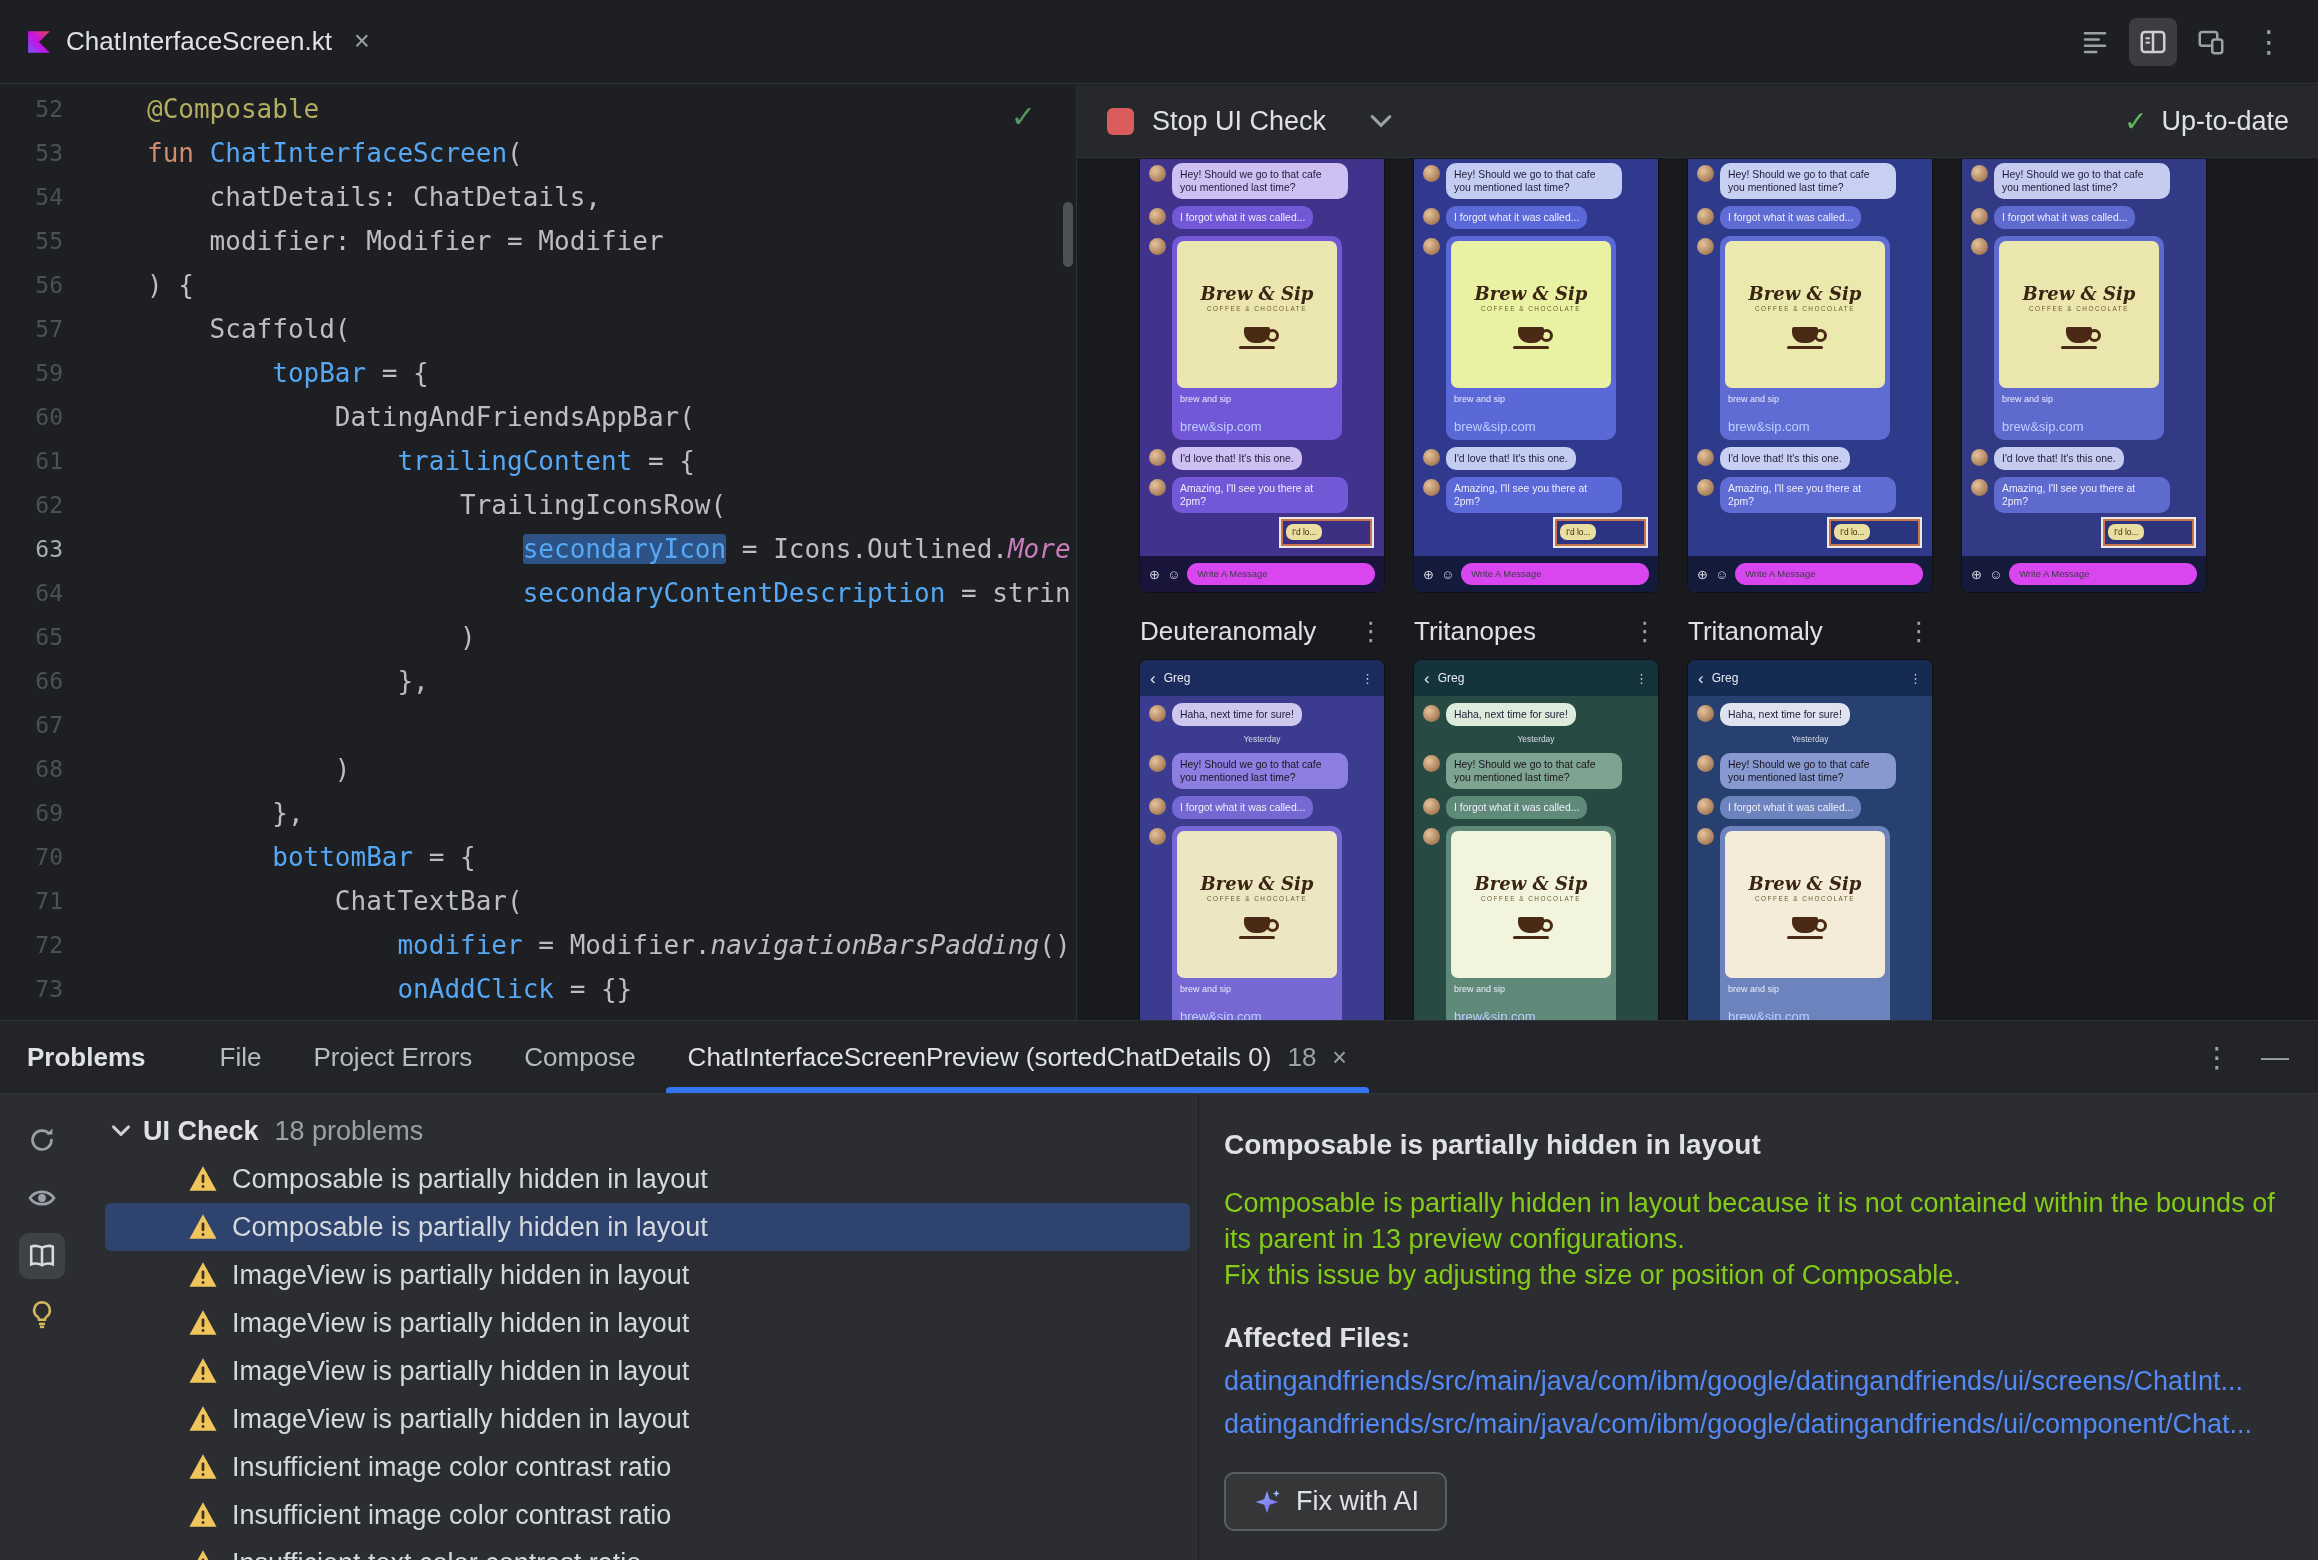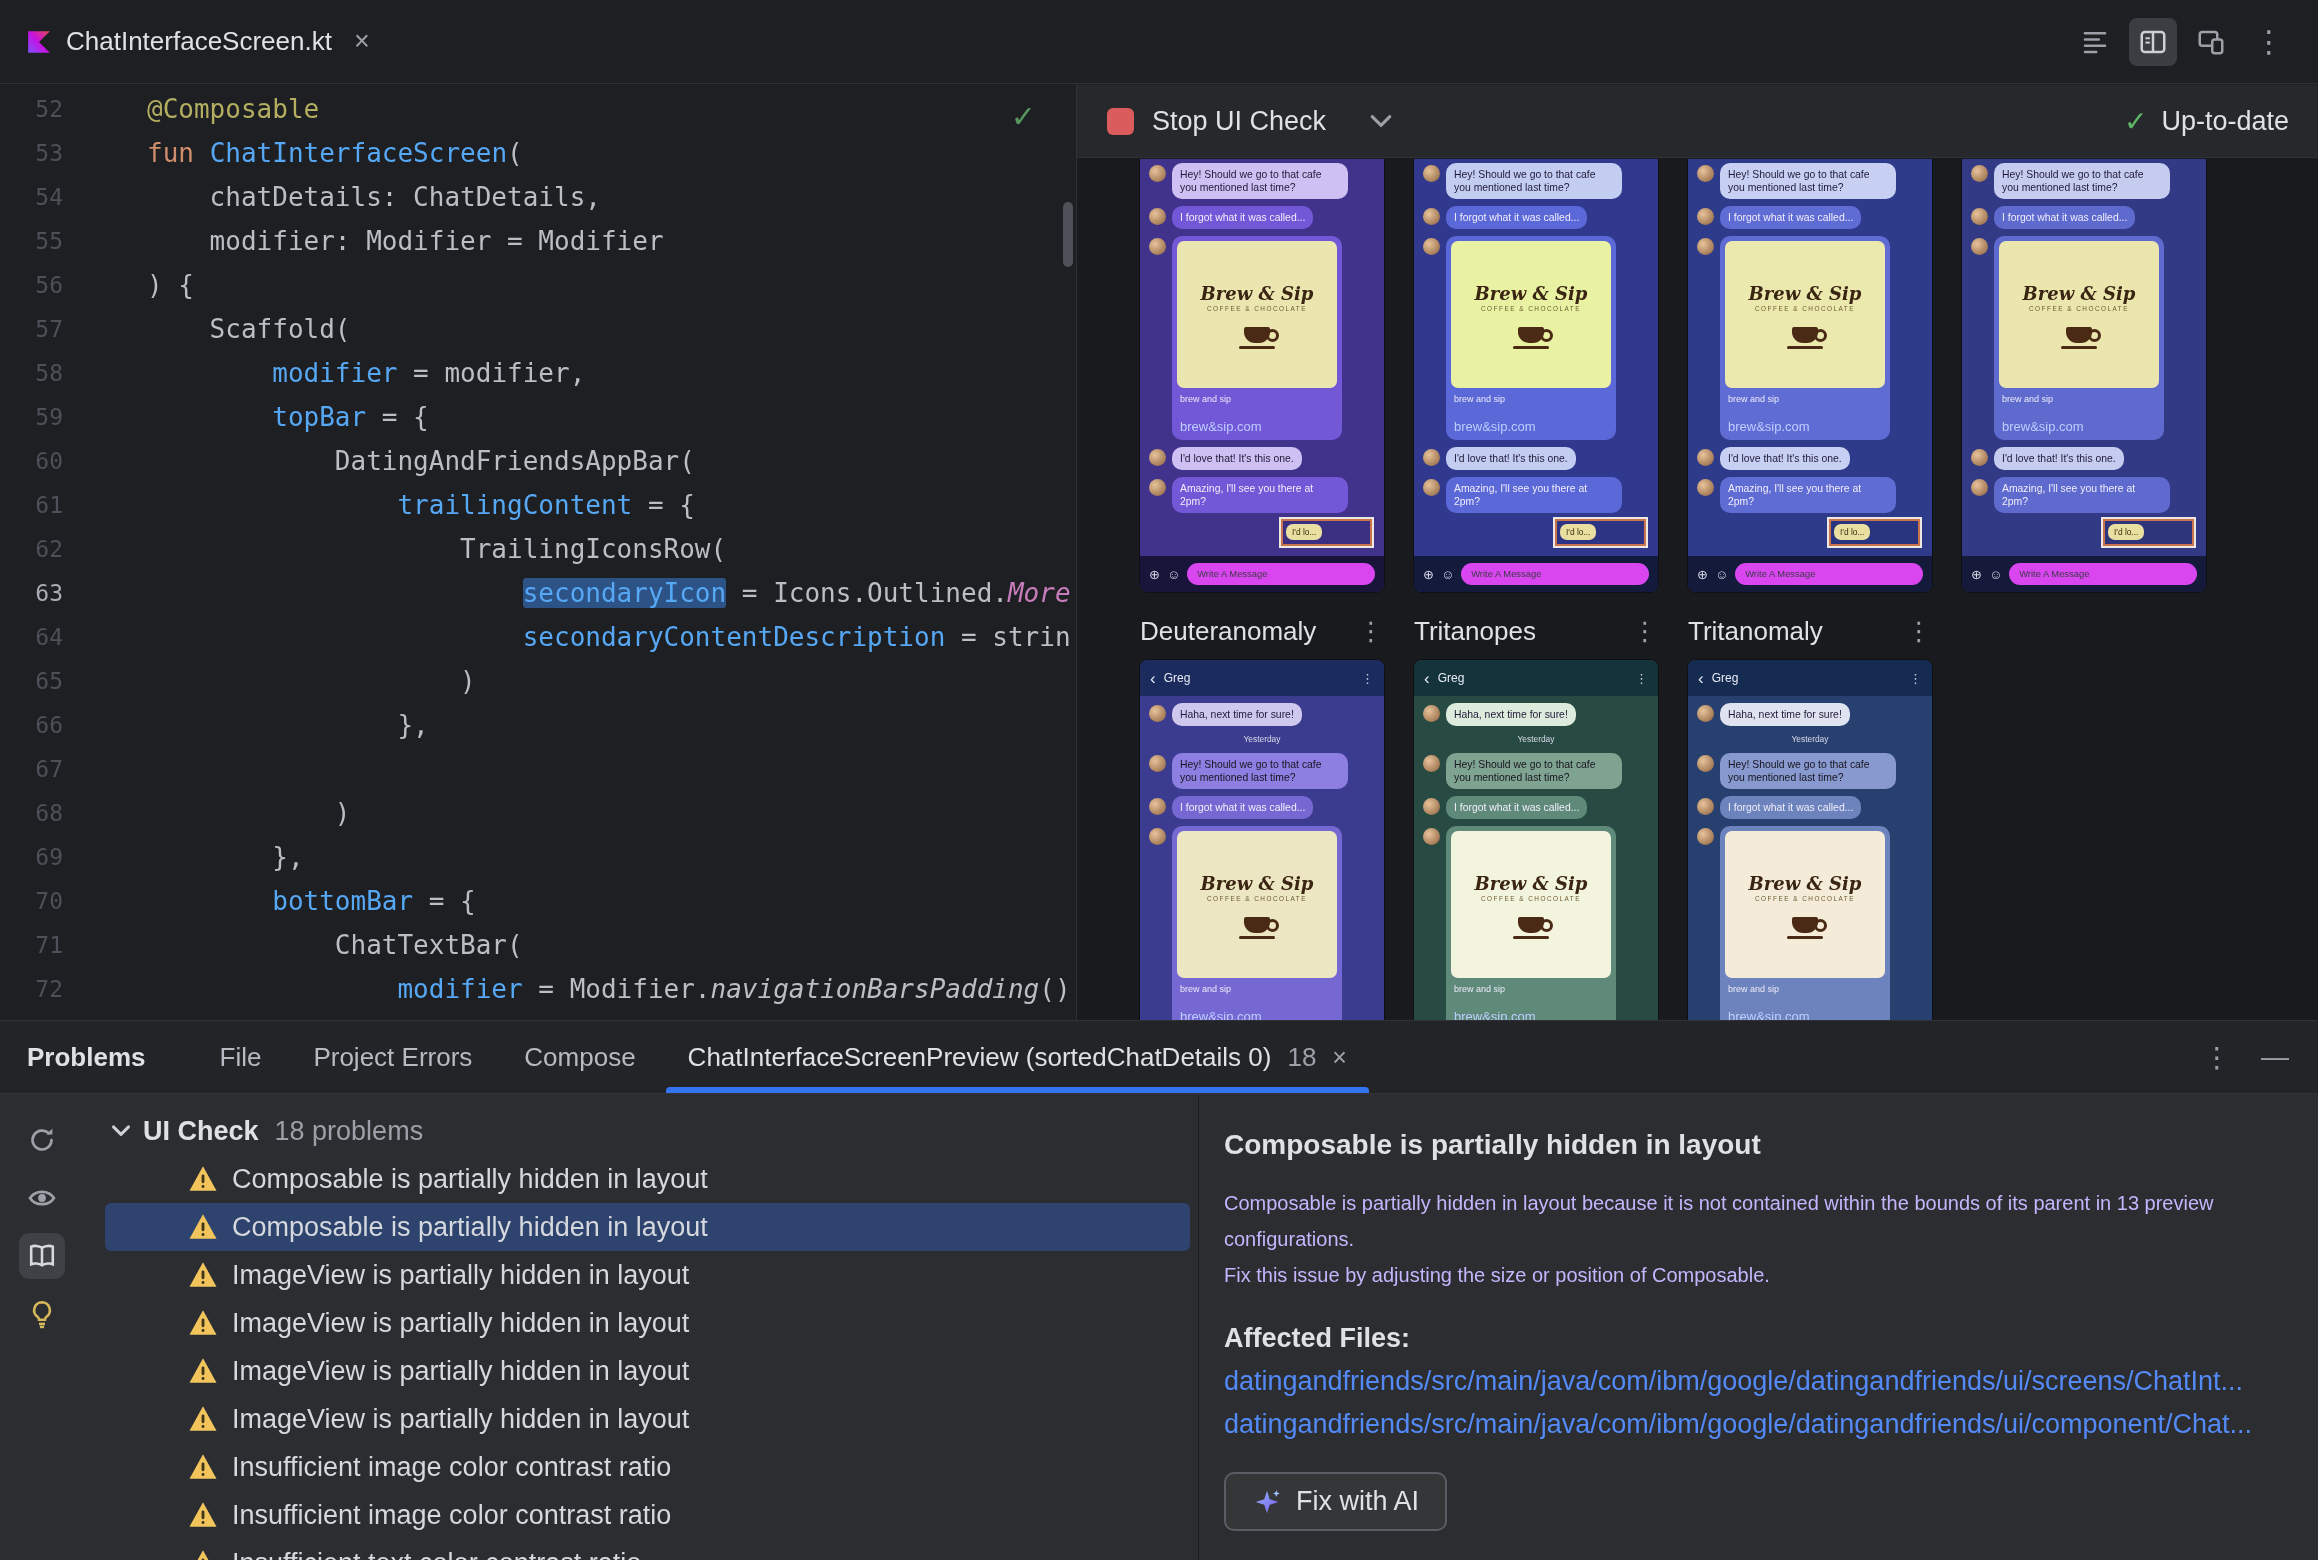--- a/index.html
+++ b/index.html
@@ -108,21 +108,21 @@
 .tree-head{display:flex;align-items:center;gap:12px;height:48px;padding-left:28px;font-size:27px;cursor:pointer}
 .group-name{font-weight:600}
 .group-sum{color:#9DA0A8;margin-left:4px}
 .prob-row{height:48px;display:flex;align-items:center;gap:14px;margin:0 8px 0 22px;padding-left:83px;
   border-radius:6px;font-size:27px;color:#D5D8DD;cursor:pointer}
 .prob-row.selected{background:#2E436E}
 .warn-ic{width:30px;height:30px;flex:none}
 .vdivider{position:absolute;left:1198px;top:0;width:1px;bottom:0;background:#1D1F22}
 .details{position:absolute;left:1199px;top:0;right:0;bottom:0;padding:34px 40px 0 25px}
 .dtitle{font-size:28px;font-weight:700}
-.dbody{font-size:20px;line-height:36px;color:#c4b5fd;max-width:1089px}
+.dbody{font-size:27px;line-height:36px;color:#84cc16;max-width:1089px}
 .dtitle + .dbody{margin-top:24px}
 .daff{font-size:27px;font-weight:700;margin-top:30px}
 .flink{font-size:27px;color:#548AF7;margin-top:12px;cursor:pointer}
 .fixbtn{margin-top:32px;display:inline-flex;align-items:center;gap:14px;background:#343638;
   border:2px solid #5A5D63;border-radius:10px;padding:12px 26px;color:#DFE1E5;font-size:27px;
   font-family:inherit;cursor:pointer}
 </style>
 </head>
 <body>
 
@@ -192,24 +192,20 @@
           <span class="ln">55</span>
           <span class="ct"><span class="d">    modifier: Modifier = Modifier</span></span>
         </div>
         <div class="code-row">
           <span class="ln">56</span>
           <span class="ct"><span class="d">) {</span></span>
         </div>
         <div class="code-row">
           <span class="ln">57</span>
           <span class="ct"><span class="d">    Scaffold(</span></span>
-        </div>
-        <div class="code-row">
-          <span class="ln">58</span>
-          <span class="ct"><span class="d">        </span><span class="arg">modifier</span><span class="d"> = modifier,</span></span>
         </div>
         <div class="code-row">
           <span class="ln">59</span>
           <span class="ct"><span class="d">        </span><span class="arg">topBar</span><span class="d"> = {</span></span>
         </div>
         <div class="code-row">
           <span class="ln">60</span>
           <span class="ct"><span class="d">            DatingAndFriendsAppBar(</span></span>
         </div>
         <div class="code-row">

